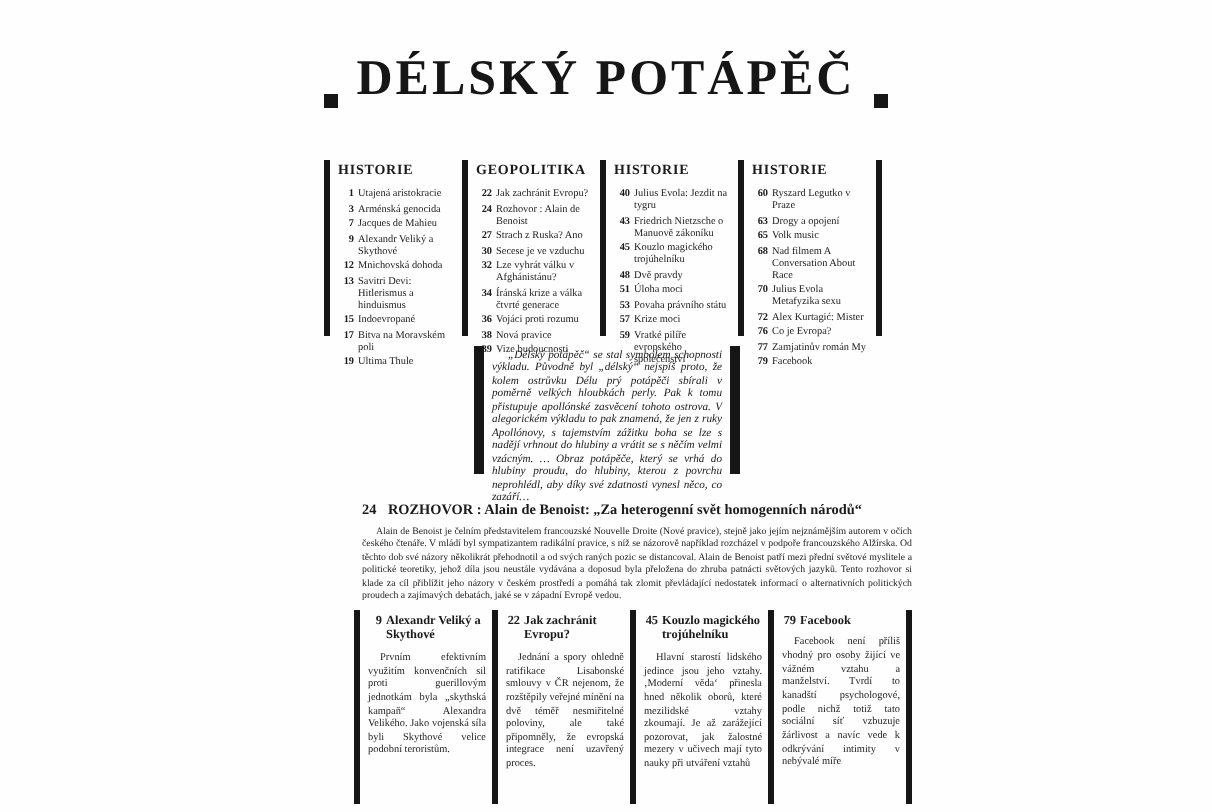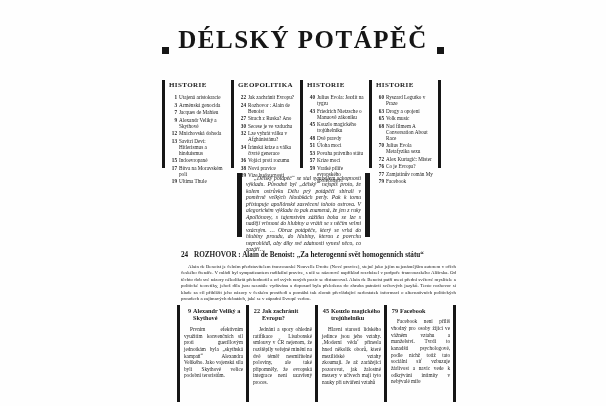--- a/index.html
+++ b/index.html
@@ -214,21 +214,21 @@
     </div>
 
   <div id="quote">
     <div class="qbar"></div>
     <div class="quote-text">„Délský potápěč“ se stal symbolem schopnosti výkladu. Původně byl „délský“ nejspíš proto, že kolem ostrůvku Délu prý potápěči sbírali v poměrně velkých hloubkách perly. Pak k tomu přistupuje apollónské zasvěcení tohoto ostrova. V alegorickém výkladu to pak znamená, že jen z ruky Apollónovy, s tajemstvím zážitku boha se lze s nadějí vrhnout do hlubiny a vrátit se s něčím velmi vzácným. … Obraz potápěče, který se vrhá do hlubiny proudu, do hlubiny, kterou z povrchu neprohlédl, aby díky své zdatnosti vynesl něco, co zazáří…</div>
     <div class="qbar"></div>
   </div>
 
   <div class="int-heading">
     <span class="ip">24</span>
-    <span>ROZHOVOR : Alain de Benoist: „Za heterogenní svět homogenních státu“</span>
+    <span>ROZHOVOR : Alain de Benoist: „Za heterogenní svět homogenních národů“</span>
   </div>
   <div class="int-body">Alain de Benoist je čelním představitelem francouzské Nouvelle Droite (Nové pravice), stejně jako jejím nejznámějším autorem v očích českého čtenáře. V mládí byl sympatizantem radikální pravice, s níž se názorově například rozcházel v podpoře francouzského Alžírska. Od těchto dob své názory několikrát přehodnotil a od svých raných pozic se distancoval. Alain de Benoist patří mezi přední světové myslitele a politické teoretiky, jehož díla jsou neustále vydávána a doposud byla přeložena do zhruba patnácti světových jazyků. Tento rozhovor si klade za cíl přiblížit jeho názory v českém prostředí a pomáhá tak zlomit převládající nedostatek informací o alternativních politických proudech a zajímavých debatách, jaké se v západní Evropě vedou.</div>
 
   <div id="features">
       <div class="vbar"></div>
       <div class="feat">
         <div class="feat-head">
           <span class="num">9</span>
           <span>Alexandr Veliký a Skythové</span>
         </div>

